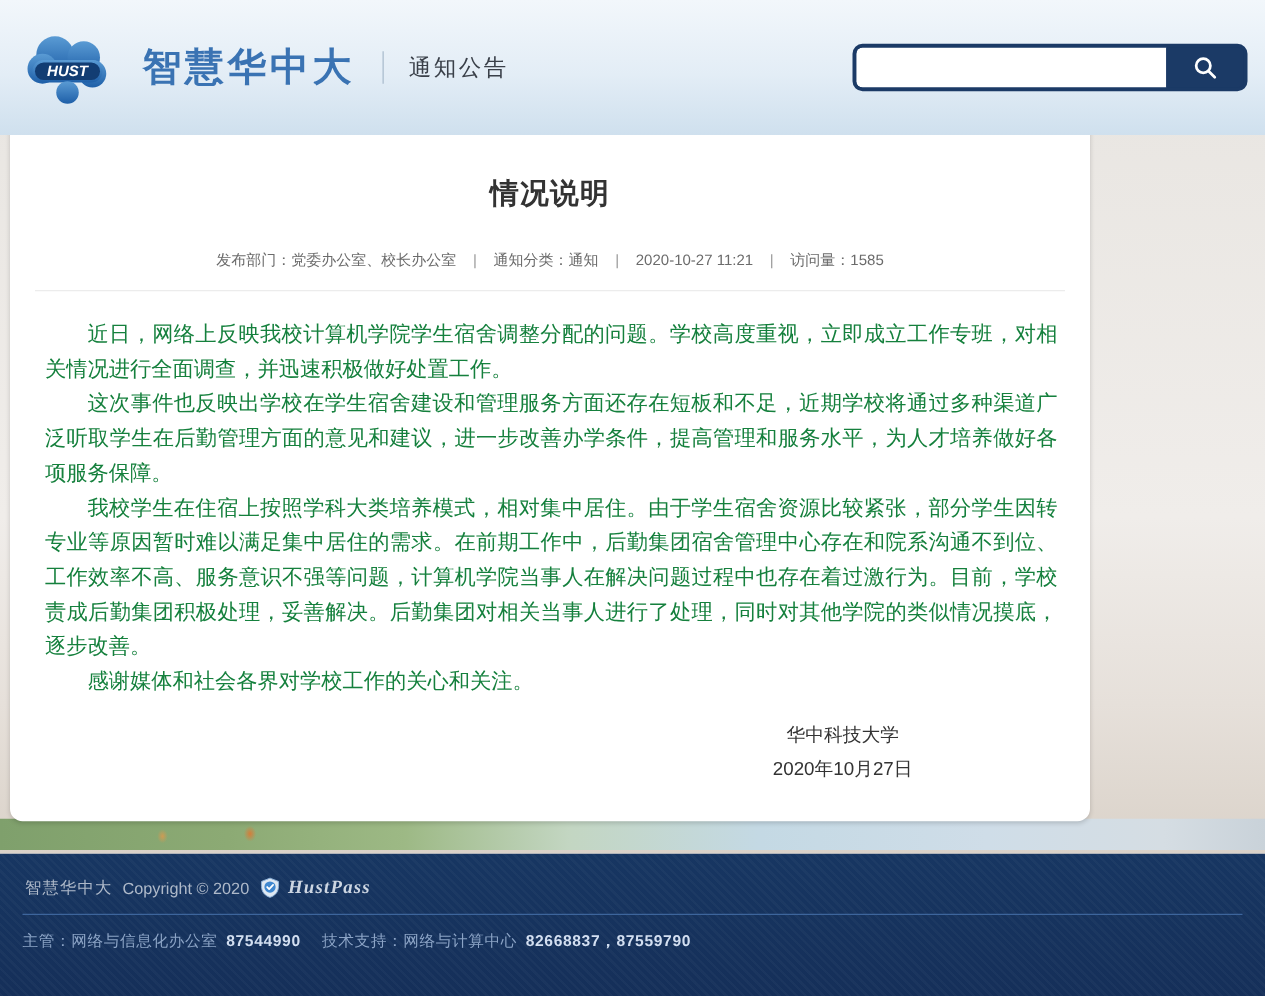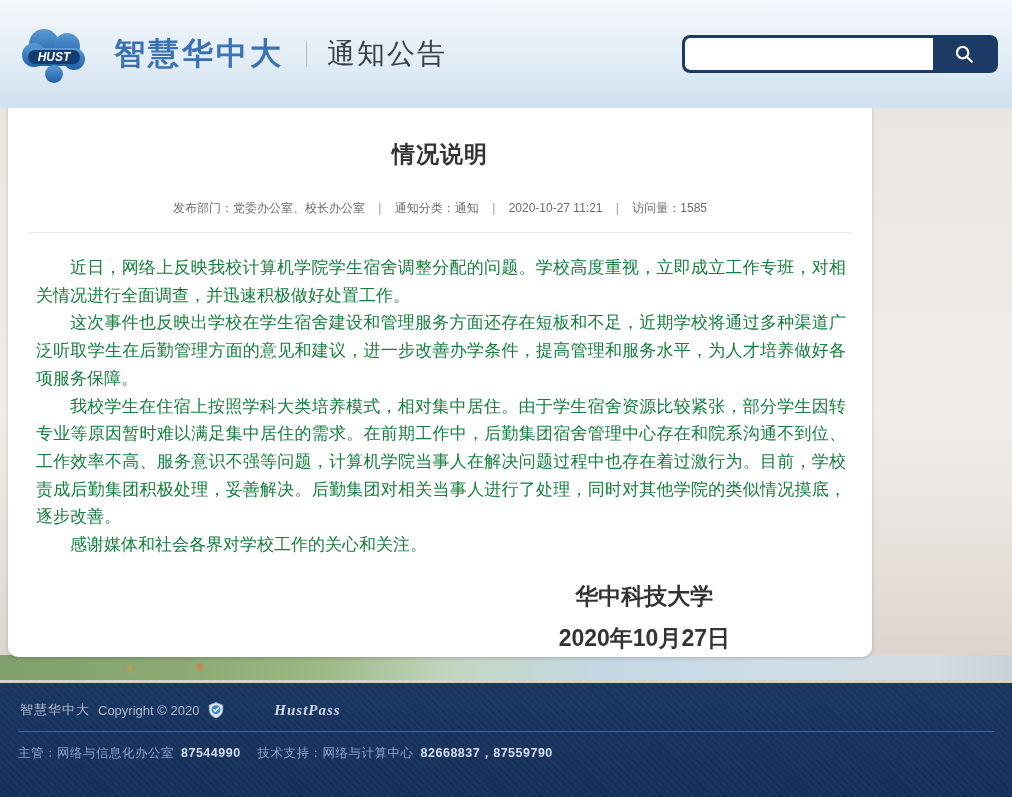--- a/index.html
+++ b/index.html
@@ -11,21 +11,21 @@
     position:absolute; top:0; left:0; width:1012px; height:108px;
     background:linear-gradient(180deg,#f2f7fb 0%,#e3edf6 55%,#cfe0ee 100%);
     display:flex; align-items:center; padding:0 14px; z-index:5;
   }
   .brand{ display:flex; align-items:center; cursor:pointer; }
   .logo-cloud{ width:86px; height:64px; margin-right:14px; }
   .brand-name{
     font-size:31px; font-weight:bold; color:#3a73b3; letter-spacing:3px;
   }
   .header-divider{ width:1px; height:26px; background:#a9bccd; margin:0 20px 0 22px; }
-  .section-name{ font-size:28px; color:#3a4049; letter-spacing:2px; }
+  .section-name{ font-size:18px; color:#3a4049; letter-spacing:2px; }
   .header-spacer{ flex:1; }
   .search-box{
     display:flex; align-items:stretch; width:316px; height:38px;
     border:3px solid #1b3a66; border-radius:8px; overflow:hidden; background:#1b3a66;
   }
   .search-input{
     flex:1; border:none; outline:none; background:#fff; padding:0 10px;
     font-size:15px; color:#333; border-radius:5px 0 0 5px;
   }
   .search-btn{
@@ -61,35 +61,35 @@
     background:#fff; border-radius:10px; box-shadow:0 1px 4px rgba(0,0,0,.18);
     padding:42px 0 0;
   }
   .notice-title{ text-align:center; font-size:23px; font-weight:bold; color:#333; letter-spacing:1px; }
   .notice-meta{ text-align:center; margin-top:30px; font-size:12px; color:#6b6b6b; }
   .notice-meta .sep{ color:#9a9a9a; padding:0 10px; }
   .meta-rule{ border:none; border-top:1px solid #ececec; margin:15px 20px 0; }
   .notice-body{ padding:21px 26px 0 28px; font-size:17px; line-height:1.63; color:#15803d; text-align:justify; }
   .notice-body p{ text-indent:2em; }
   .signature{ display:flex; justify-content:flex-end; padding-right:142px; margin-top:16px; }
-  .signature-inner{ text-align:center; font-size:23px; color:#333; line-height:1.85;font-weight:bold; }
+  .signature-inner{ text-align:center; font-size:15px; color:#333; line-height:1.85; }
 
   
   .footer{
     position:absolute; top:683px; left:0; width:1012px; height:114px;
     background:
       repeating-linear-gradient(45deg,rgba(255,255,255,.028) 0 2px,rgba(255,255,255,0) 2px 5px),
       linear-gradient(180deg,#173662 0%,#152f59 100%);
     color:#b6c2d4;
   }
   .footer-line1{
     display:flex; align-items:center; padding:18px 20px 0 20px; font-size:13px; color:#aeb9c9;
   }
   .footer-brand{ letter-spacing:1px; margin-right:8px; }
-  .hustpass{ display:flex; align-items:center; margin-left:8px;gap:44px; }
+  .hustpass{ display:flex; align-items:center; margin-left:8px; }
   .hustpass-text{
     font-family:"Liberation Serif","DejaVu Serif",serif;
     font-style:italic; font-weight:bold; font-size:15px; color:#cdd6e2; margin-left:5px; letter-spacing:1px;
   }
   .footer-rule{ border:none; border-top:1px solid #3d659c; margin:12px 18px 0 18px; }
   .footer-line2{
     display:flex; justify-content:space-between; align-items:center;
     padding:13px 21px 0 18px; font-size:12.5px; color:#8ca4c6; letter-spacing:.5px;
   }
   .footer-line2 .num{ color:#d3dff1; font-weight:bold; padding:0 3px; }

